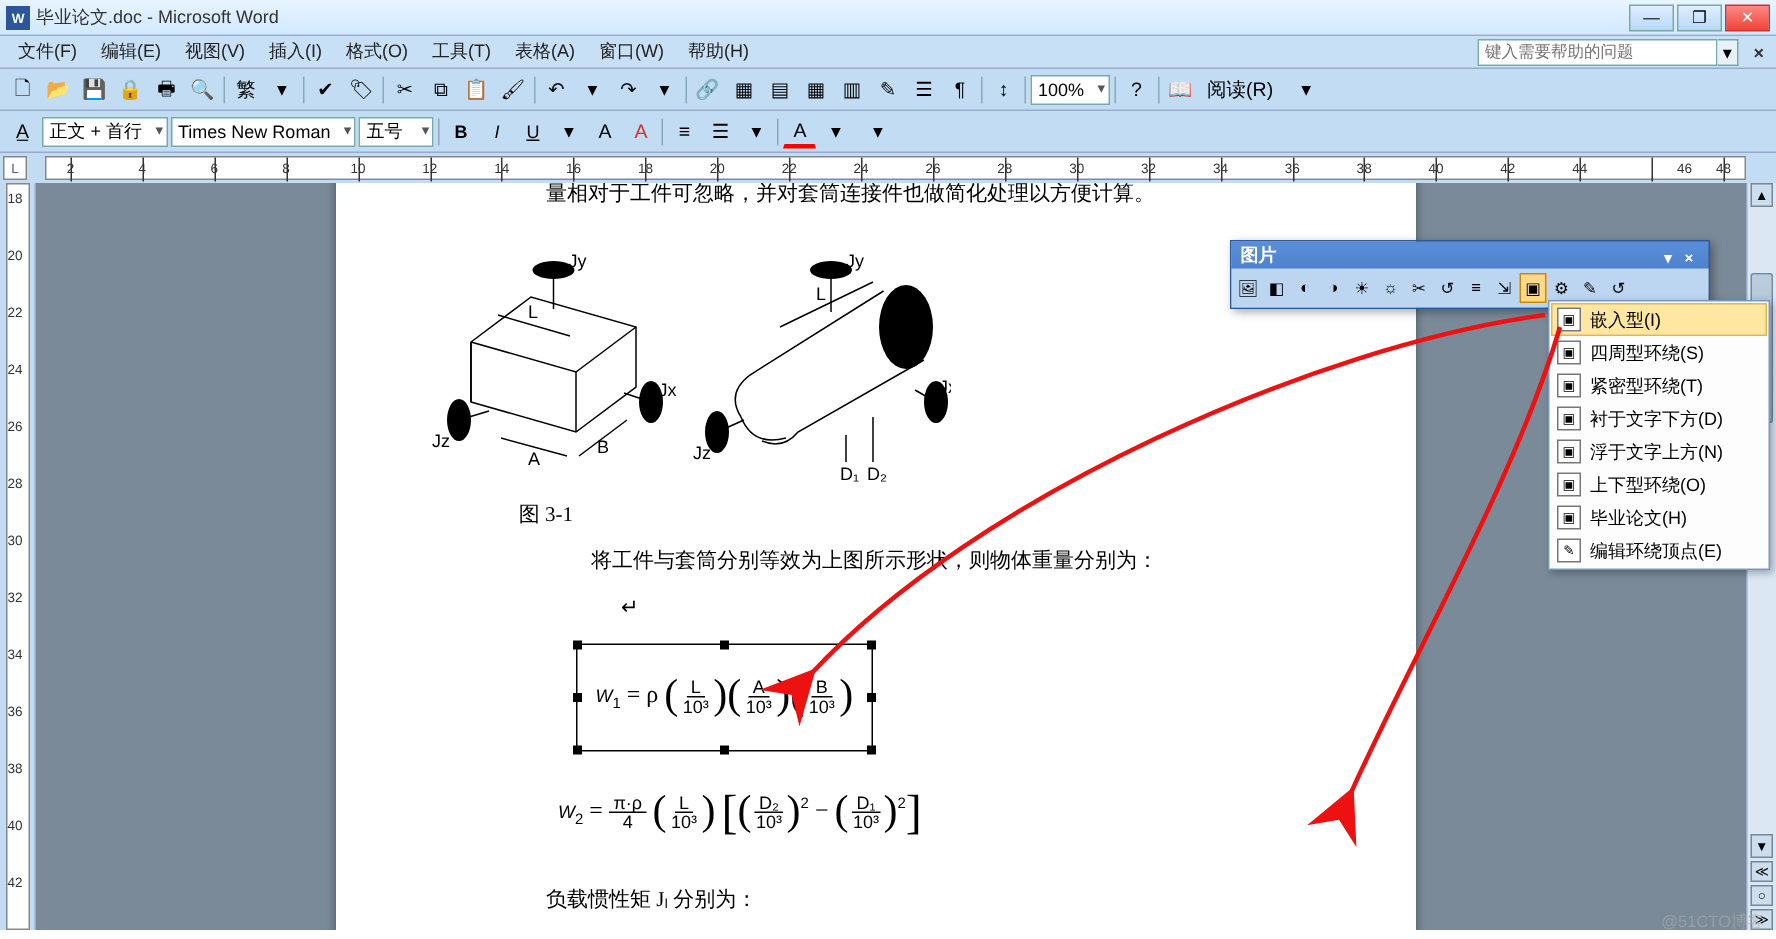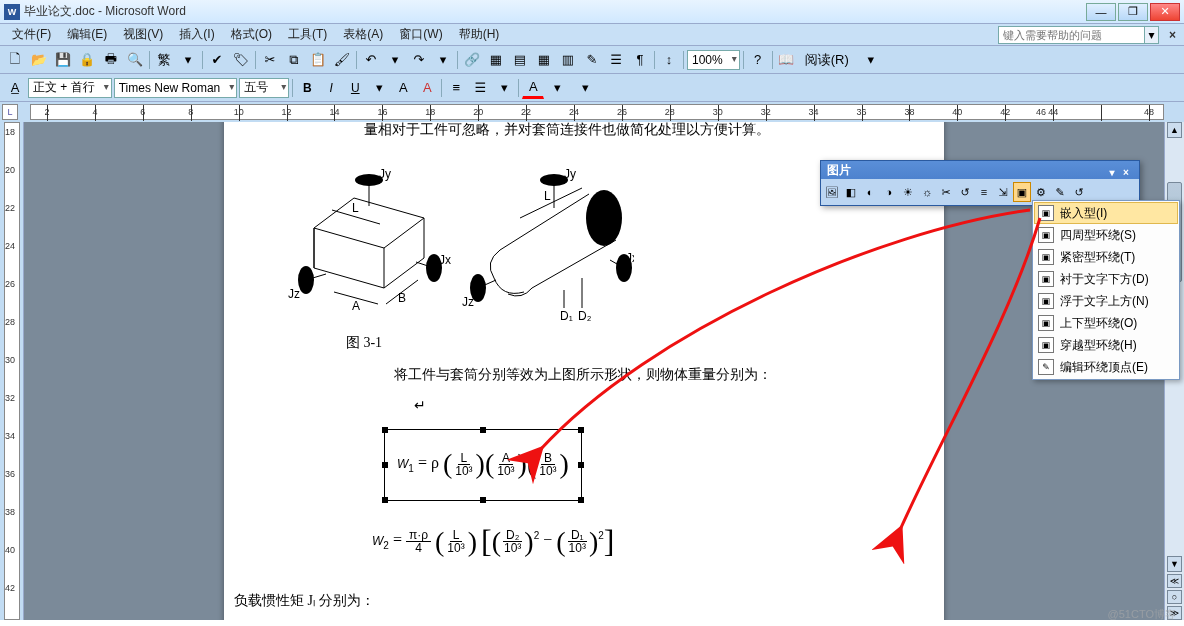--- a/index.html
+++ b/index.html
@@ -9,21 +9,21 @@
 .titlebar { height: 24px; background: linear-gradient(#e8f4ff,#d0e8ff); display:flex; align-items:center; padding:0 4px; border-bottom:1px solid #9ac; }
 .titlebar .doc-icon { width:16px; height:16px; background:#2b579a; margin-right:4px; display:flex;align-items:center;justify-content:center;color:#fff;font-size:9px;font-weight:bold;}
 .titlebar .title { flex:1; color:#333; }
 .winbtns { display:flex; gap:2px; }
 .winbtn { width:30px; height:18px; display:flex;align-items:center;justify-content:center; border:1px solid #7a9; background:linear-gradient(#dfefff,#b8d8f8); font-size:11px; cursor:pointer;}
 .winbtn.close { background:linear-gradient(#f88,#e43); color:#fff; border-color:#c33;}
 
 
 .menubar { height:22px; background:#c8e0f6; display:flex; align-items:center; padding:0 4px; border-bottom:1px solid #9ac;}
 .menubar .menu { padding:2px 8px; color:#222; cursor:pointer;}
-.menubar .help-input { margin-left:auto; width:147px; height:18px; border:1px solid #7aa; padding:0 4px; font-size:11px;}
+.menubar .help-input { margin-left:auto; width:160px; height:18px; border:1px solid #7aa; padding:0 4px; font-size:11px;}
 .menubar .help-dd { width:14px;height:18px;border:1px solid #7aa;border-left:none;display:flex;align-items:center;justify-content:center;background:#e8f0fa;}
 .menubar .closex{ margin-left:6px;color:#333;font-weight:bold;cursor:pointer;padding:0 4px;}
 
 
 .toolbar { height:28px; background:#c2dcf3; border-bottom:1px solid #9ac; display:flex; align-items:center; padding:0 4px; gap:2px;}
 .tb-btn { width:22px; height:22px; border:1px solid transparent; display:flex;align-items:center;justify-content:center; font-size:13px; cursor:pointer;}
 .tb-sep { width:3px; height:22px; display:flex;align-items:center;justify-content:center; }
 .tb-sep::before{content:"";width:1px;height:18px;background:#8ab;}
 .tb-combo { height:20px; border:1px solid #7aa; background:#fff; padding:0 16px 0 4px; display:flex;align-items:center; min-width:50px; position:relative;cursor:pointer;}
 .tb-combo::after{content:"▾";position:absolute;right:2px;top:2px;font-size:10px;color:#555;}
@@ -241,21 +241,21 @@
       <div class="num" style="left: 830.522px;">36</div>
       <div class="tick big" style="left: 878.435px;"></div>
       <div class="num" style="left: 878.435px;">38</div>
       <div class="tick big" style="left: 926.348px;"></div>
       <div class="num" style="left: 926.348px;">40</div>
       <div class="tick big" style="left: 974.261px;"></div>
       <div class="num" style="left: 974.261px;">42</div>
       <div class="tick big" style="left: 1022.17px;"></div>
       <div class="num" style="left: 1022.17px; text-align: right;">44</div>
       <div class="tick big" style="left: 1070.09px;"></div>
-      <div class="num" style="left: 1010px;">46</div>
+      <div class="num" style="left: 1092px;">46</div>
       <div class="tick big" style="left: 1118px;"></div>
       <div class="num" style="left: 1118px;">48</div>
     </div>
 </div>
 
 <div class="editarea">
   <div class="vruler">
     <div class="inner" id="vruler-inner"></div>
   <div class="vnum" style="top: 10px;">18</div>
       <div class="vnum" style="top: 48px;">20</div>
@@ -363,21 +363,21 @@
           </span><span class="bigp">)</span>
         <span class="bigb">[</span><span class="bigp">(</span><span class="frac">
             <span class="top">D₂</span>
             <span class="bot">10³</span>
           </span><span class="bigp">)</span><sup>2</sup> − <span class="bigp">(</span><span class="frac">
             <span class="top">D₁</span>
             <span class="bot">10³</span>
           </span><span class="bigp">)</span><sup>2</sup><span class="bigb">]</span>
       </div>
 
-      <div style="margin-top:28px;" class="doc-text">负载惯性矩 Jₗ 分别为：</div>
+      <div style="margin-left:130px;margin-top:28px;" class="doc-text">负载惯性矩 Jₗ 分别为：</div>
 
     </div>
   </div>
 </div>
 
 <div class="scrollbar-v">
   <div class="arrow up">▲</div>
   <div class="thumb"></div>
   <div class="arrow dn">▼</div>
   <div class="nav" style="bottom:32px;">≪</div>
@@ -430,21 +430,21 @@
   <div class="dd-item">
       <span class="dd-icon">▣</span>
       <span class="dd-label">浮于文字上方(N)</span>
     </div>
   <div class="dd-item">
       <span class="dd-icon">▣</span>
       <span class="dd-label">上下型环绕(O)</span>
     </div>
   <div class="dd-item">
       <span class="dd-icon">▣</span>
-      <span class="dd-label">穿越型环绕(H)</span>
+      <span class="dd-label">毕业论文(H)</span>
     </div>
   <div class="dd-item">
       <span class="dd-icon">✎</span>
       <span class="dd-label">编辑环绕顶点(E)</span>
     </div>
 </div>
 
 <svg class="anno" style="left:0;top:0;" width="1184" height="626">
   <defs>
       <marker id="ah" markerWidth="12" markerHeight="12" refX="2" refY="6" orient="auto">

